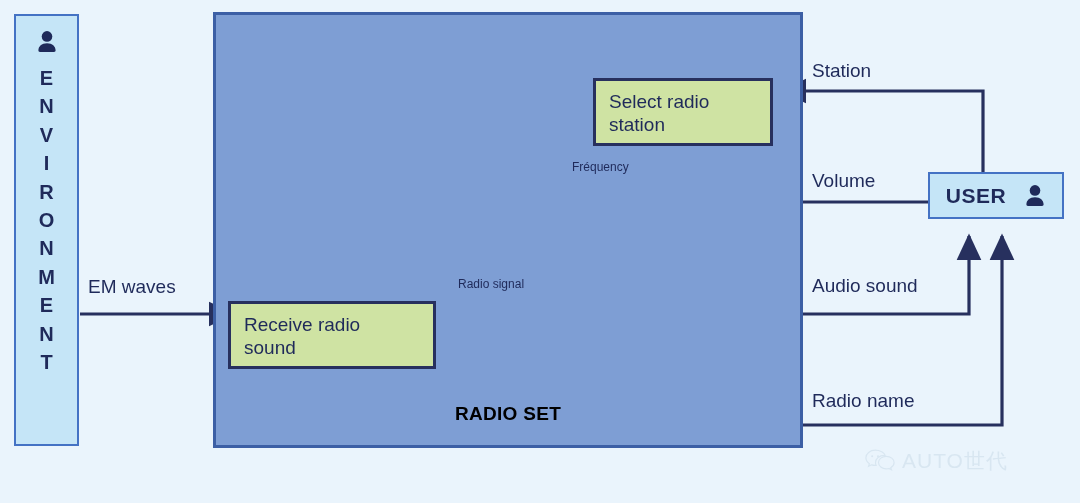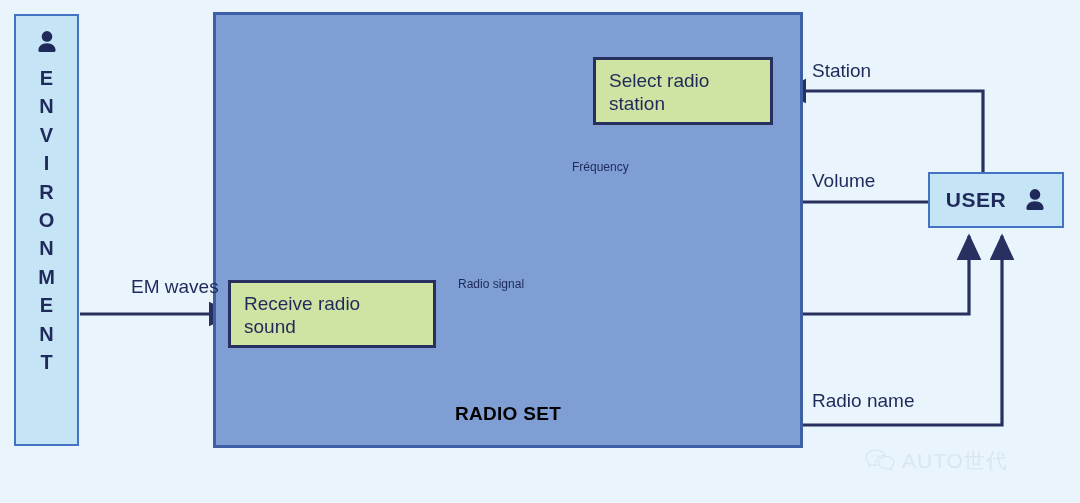--- a/index.html
+++ b/index.html
@@ -72,30 +72,31 @@
   
   .proc {
     position: absolute;
     background: #cfe3a3;
     border: 3px solid #27305e;
     box-sizing: border-box;
     color: #1f2a5a;
     font-size: 19px;
     line-height: 1.22;
     padding: 9px 0 16px 13px;
+    margin-top: 21px;
   }
   #proc-receive { left: 228px; top: 280px; width: 208px; height: 68px; }
   #proc-select  { left: 593px; top: 57px;  width: 180px; height: 68px; }
   #proc-play    { left: 593px; top: 280px; width: 180px; height: 68px; }
 
   
   #user-box {
     position: absolute;
     left: 928px; top: 172px;
-    width: 136px; height: 56px;
+    width: 136px; height: 47px;
     background: #c5e5f7;
     border: 2px solid #4472c4;
     box-sizing: border-box;
     display: flex;
     align-items: center;
     justify-content: center;
     gap: 18px;
   }
   #user-box .user-label {
     font-size: 21px;
@@ -105,21 +106,21 @@
   }
 
   
   .elabel {
     position: absolute;
     color: #1f2a5a;
     font-size: 19px;
     white-space: nowrap;
   }
   .elabel.small { font-size: 12px; }
-  #lbl-em      { left: 88px;  top: 276px; margin-left: 43px; }
+  #lbl-em      { left: 88px;  top: 276px; }
   #lbl-radsig  { left: 458px; top: 277px; }
   #lbl-freq    { left: 572px; top: 160px; }
   #lbl-station { left: 812px; top: 60px; }
   #lbl-volume  { left: 812px; top: 170px; }
   #lbl-audio   { left: 812px; top: 275px; }
   #lbl-radname { left: 812px; top: 390px; }
 
   
   #watermark {
     position: absolute;
@@ -205,20 +206,21 @@
       <circle cx="11" cy="6.4" r="5.3" fill="#1f2a5a"></circle>
       <path d="M11 13.2c-5.4 0-8.6 3.2-8.6 7.1 0 1.1 0.5 1.6 1.6 1.6h14c1.1 0 1.6-0.5 1.6-1.6 0-3.9-3.2-7.1-8.6-7.1z" fill="#1f2a5a"></path>
     </svg>
   </div>
 
   <div class="elabel" id="lbl-em">EM waves</div>
   <div class="elabel small" id="lbl-radsig">Radio signal</div>
   <div class="elabel small" id="lbl-freq">Fréquency</div>
   <div class="elabel" id="lbl-station">Station</div>
   <div class="elabel" id="lbl-volume">Volume</div>
+  <div class="elabel" id="lbl-audio">Audio sound</div>
   <div class="elabel" id="lbl-radname">Radio name</div>
 
   <div id="watermark">
     <svg width="30" height="24" viewBox="0 0 30 24" xmlns="http://www.w3.org/2000/svg">
       <path d="M10.2 1.2C5 1.2 0.9 4.6 0.9 8.8c0 2.4 1.4 4.5 3.5 5.9l-0.9 2.7 3.1-1.6c1.1 0.3 2.3 0.5 3.6 0.5 0.3 0 0.6 0 0.9 0C10.7 15.4 10.5 14.5 10.5 13.6c0-4 3.9-7.2 8.7-7.2 0.3 0 0.6 0 0.9 0C19.3 3.6 15.2 1.2 10.2 1.2z" fill="none" stroke="#c3d6e4" stroke-width="1.2"></path>
       <path d="M29.1 13.6c0-3.5-3.5-6.3-7.8-6.3s-7.8 2.8-7.8 6.3 3.5 6.3 7.8 6.3c0.9 0 1.8-0.1 2.6-0.4l2.6 1.3-0.7-2.2C27.8 17.5 29.1 15.7 29.1 13.6z" fill="none" stroke="#c3d6e4" stroke-width="1.2"></path>
       <circle cx="7.2" cy="7.2" r="1.05" fill="#c3d6e4"></circle>
       <circle cx="13.0" cy="7.2" r="1.05" fill="#c3d6e4"></circle>
     </svg>
     <span class="wm-text">AUTO世代</span>

